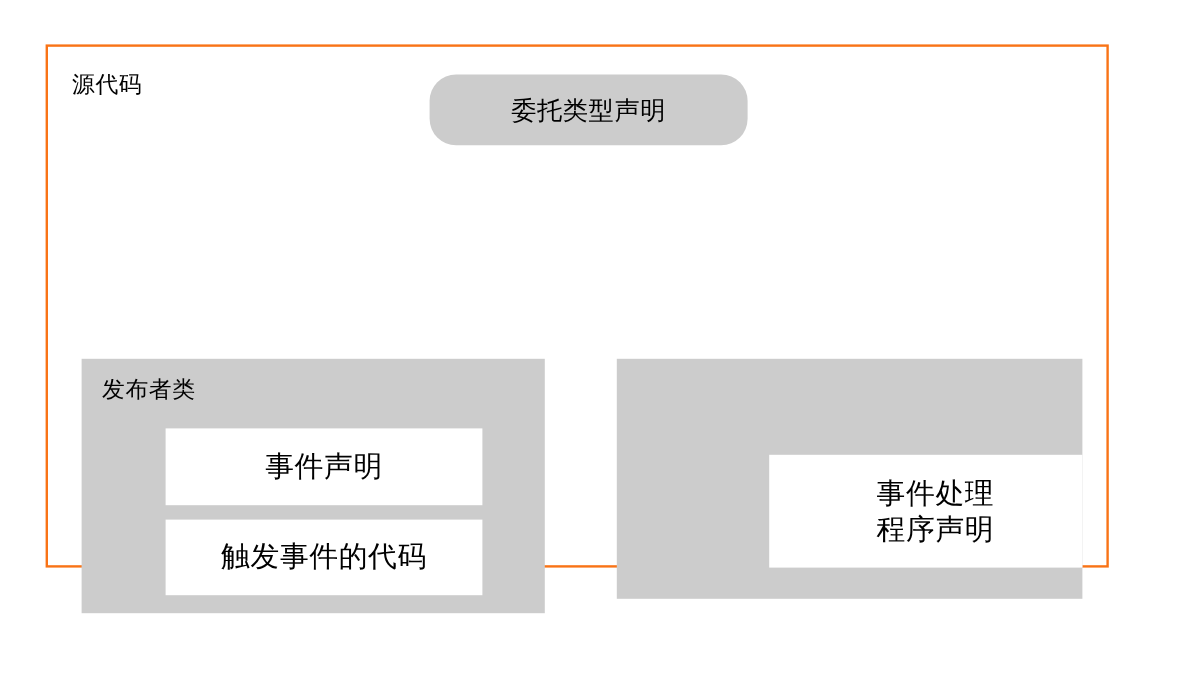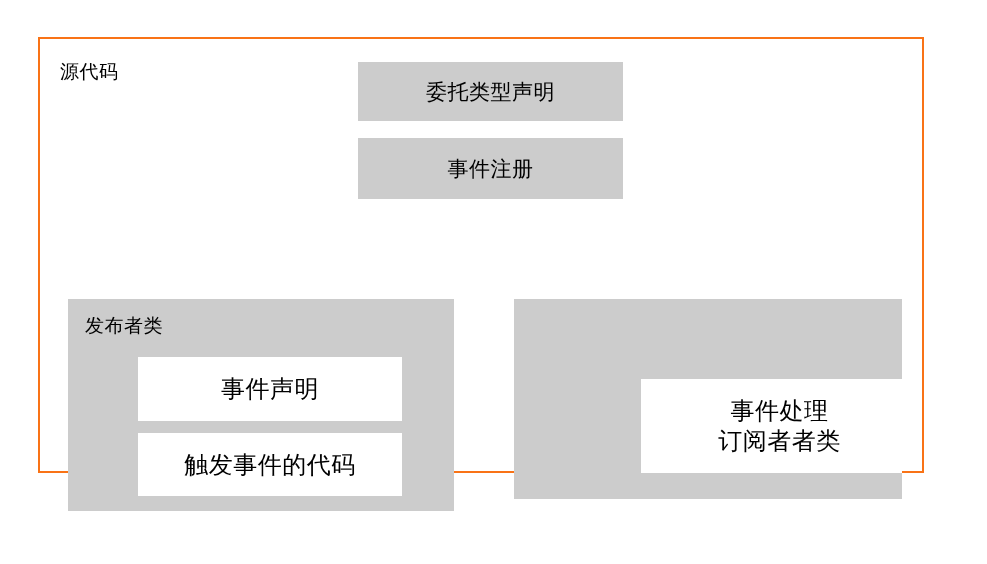--- a/index.html
+++ b/index.html
@@ -45,20 +45,21 @@
   .grey-block {
     position: absolute;
     background: #cccccc;
     box-sizing: border-box;
   }
   .grey-block.centered {
     display: flex;
     align-items: center;
     justify-content: center;
     text-align: center;
+    border-radius: 22px;
   }
   .block-text {
     font-size: 21px;
     line-height: 28px;
     letter-spacing: 0.5px;
     white-space: nowrap;
   }
   
   #block-delegate-decl {
     left: 318px;
@@ -146,40 +147,37 @@
 <div id="canvas">
 
   <div class="outer-frame">
 
     <div class="frame-title">源代码</div>
 
     <div class="grey-block centered" id="block-delegate-decl">
       <span class="block-text">委托类型声明</span>
     </div>
 
-    <div class="grey-block centered" id="block-event-register">
-      <span class="block-text">事件注册</span>
-    </div>
 
     <div class="container-box" id="container-publisher">
       <div class="container-title">发布者类</div>
 
       <div class="white-block" id="block-event-decl">
         <span class="block-text">事件声明</span>
       </div>
 
       <div class="white-block" id="block-trigger-code">
         <span class="block-text">触发事件的代码</span>
       </div>
     </div>
 
     <div class="container-box" id="container-subscriber">
 
       <div class="white-block" id="block-handler-decl">
         <span class="block-text two-line">
           <span class="line">事件处理</span>
-          <span class="line">订阅者者类</span>
+          <span class="line">程序声明</span>
         </span>
       </div>
     </div>
 
   </div>
 </div>
 
 </body></html>

